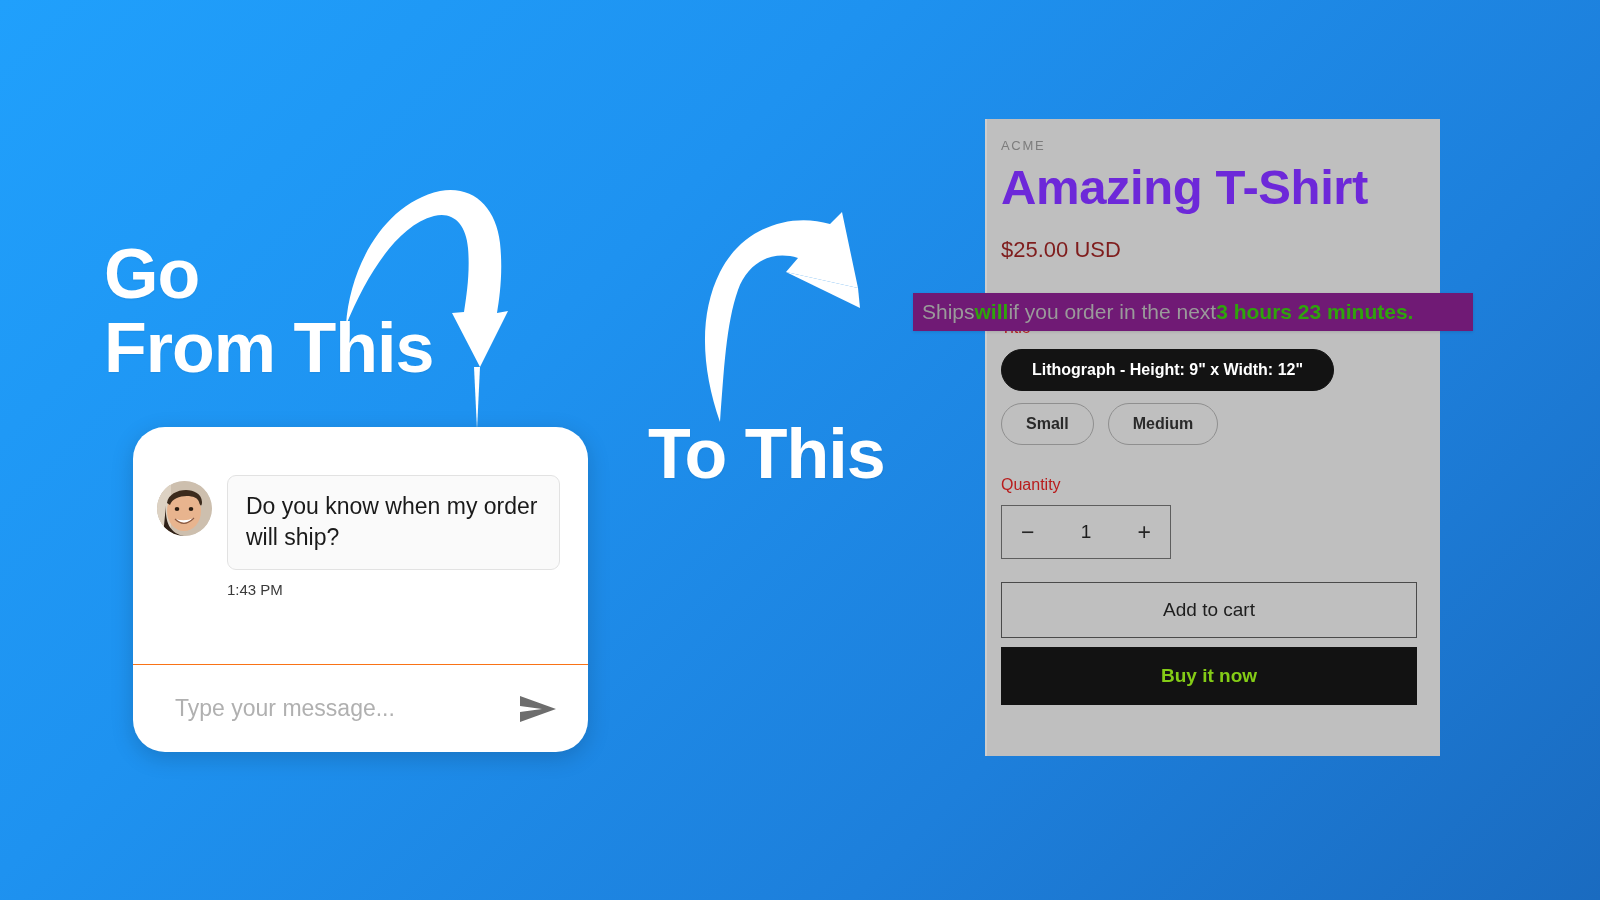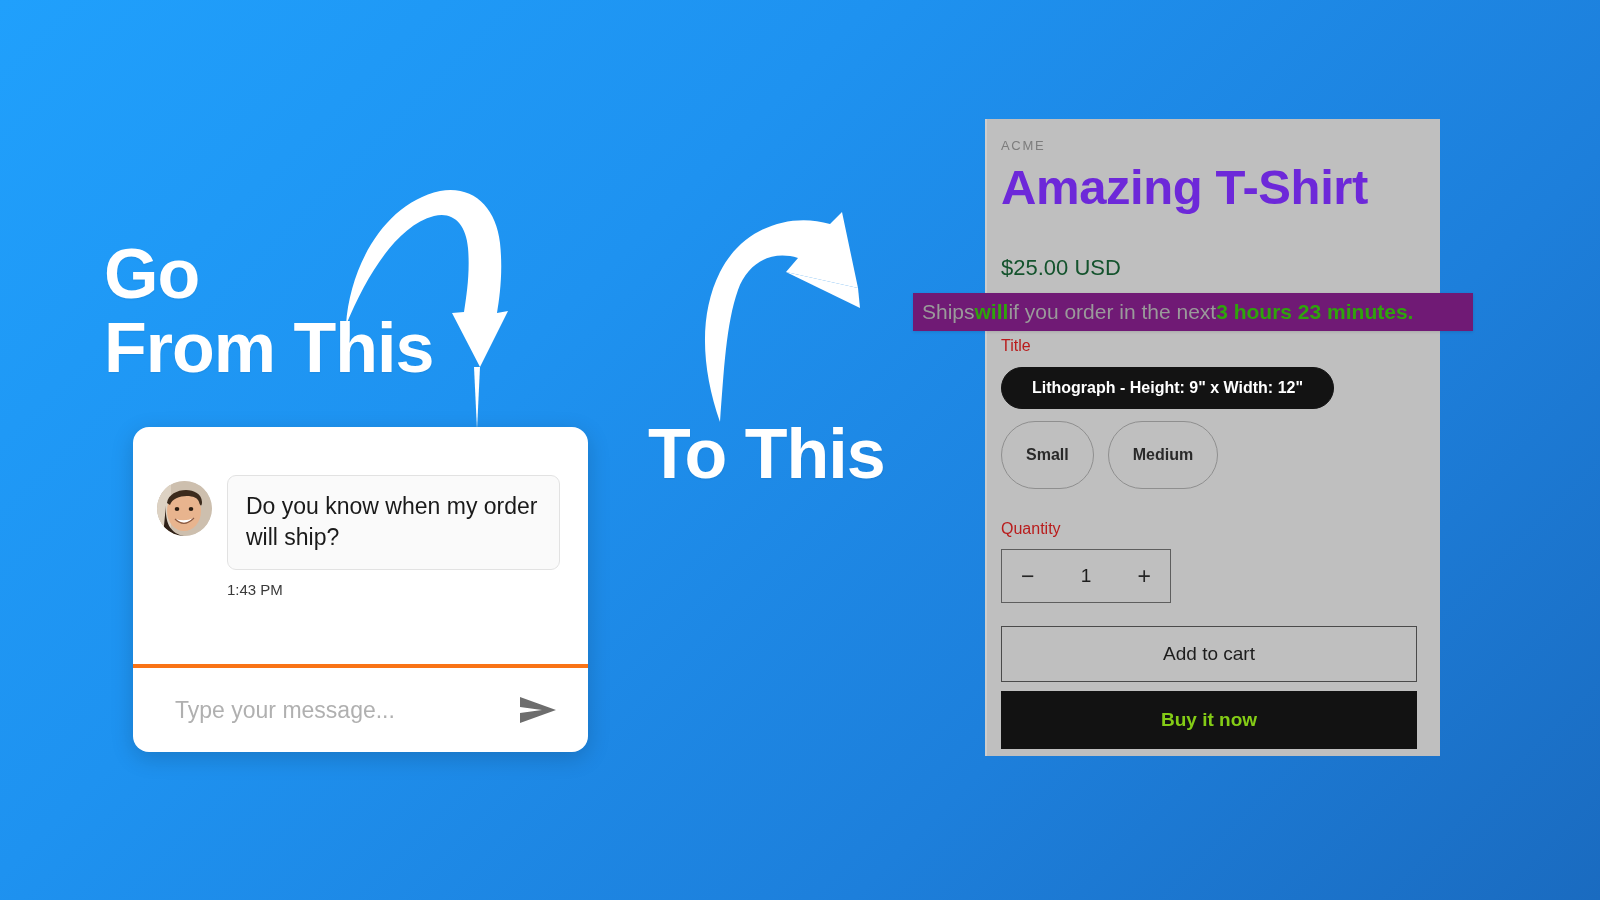--- a/index.html
+++ b/index.html
@@ -27,21 +27,21 @@
   .arrow-svg { position:absolute; pointer-events:none; }
   #arrow-down { left: 340px; top: 185px; }
   #arrow-up   { left: 690px; top: 210px; }
 
   
   #chat-widget {
     position: absolute;
     left: 133px; top: 427px;
     width: 455px; height: 325px;
     background: #ffffff;
-    border-radius: 16px;
+    border-radius: 32px;
     box-shadow: 0 6px 22px rgba(0,0,0,0.17);
     overflow: hidden;
     display: flex;
     flex-direction: column;
   }
   #chat-body { flex: 1; padding: 48px 28px 0 24px; position: relative; }
   .msg-row { display: flex; align-items: flex-start; gap: 15px; }
   .avatar {
     width: 55px; height: 55px; border-radius: 50%;
     flex: 0 0 55px;
@@ -61,21 +61,21 @@
     color: #1a1a1a;
     max-width: 336px;
   }
   .timestamp {
     font-size: 15px;
     color: #3a3a3a;
     margin-left: 70px;
     margin-top: 11px;
   }
   #chat-input-bar {
-    border-top: 4px solid #f97316;
+    border-top: 1px solid #f97316;
     height: 88px;
     display: flex;
     align-items: center;
     padding: 0 30px 0 42px;
   }
   #chat-input {
     flex: 1;
     border: none;
     outline: none;
     font-family: "Liberation Sans", sans-serif;
@@ -103,34 +103,34 @@
   }
   .product-title {
     font-size: 49px;
     font-weight: bold;
     color: #6d28d9;
     margin-top: 6px;
     letter-spacing: -0.4px;
   }
   .product-price {
     font-size: 22px;
-    color: #14532d;
-    margin-top: 40px;
+    color: #7f1d1d;
+    margin-top: 22px;
   }
   .field-label {
     font-size: 16px;
     color: #b91c1c;
     margin-top: 31px;
   }
   .pill-row { margin-top: 12px; display: flex; gap: 14px; flex-wrap: wrap; }
   .pill {
     border-radius: 40px;
     font-size: 16px;
     font-weight: bold;
-    padding: 24px 24px;
+    padding: 11px 24px;
     border: 1px solid #8f8f8f;
     color: #2a2a2a;
     background: transparent;
     white-space: nowrap;
     font-family: "Liberation Sans", sans-serif;
   }
   .pill.selected {
     background: #131313;
     color: #ffffff;
     border-color: #131313;

